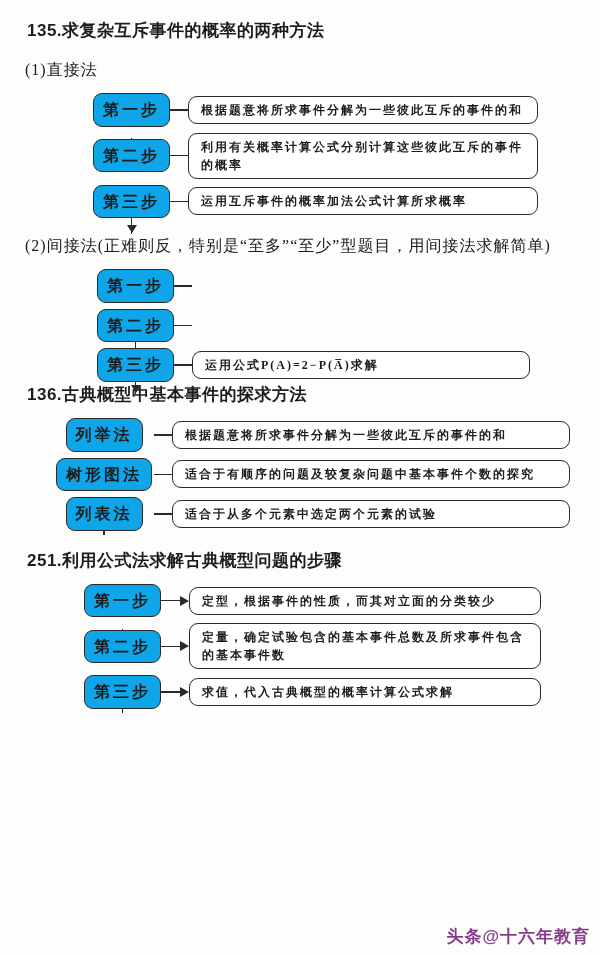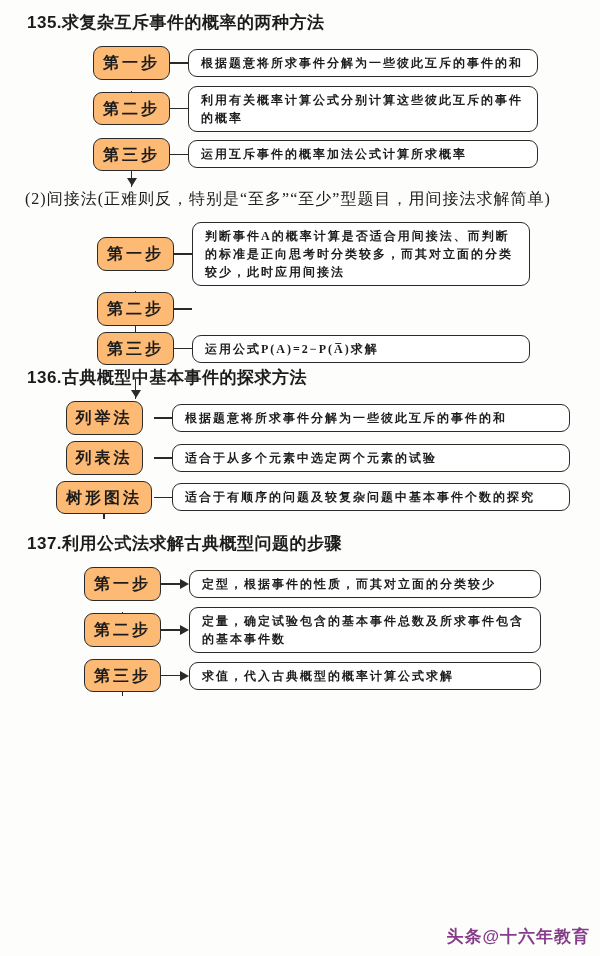--- a/index.html
+++ b/index.html
@@ -7,36 +7,36 @@
     width:600px;height:956px;overflow:hidden;position:relative;
     background:#fdfdfc;color:#1c1c1c;
     font-family:"Liberation Serif","DejaVu Serif",serif;
   }
   .page{position:relative;width:600px;height:956px;}
   .heading{
     font-size:17px;font-weight:bold;letter-spacing:0.5px;
     margin:0 0 0 27px;
     font-family:"Liberation Sans","DejaVu Sans",sans-serif;
   }
-  .h-135{padding-top:11px;}
+  .h-135{padding-top:19px;}
   .h-136{margin-top:1px;}
   .h-137{margin-top:18px;}
   .sublabel{
     font-size:16px;letter-spacing:1px;margin:18px 0 0 25px;
   }
   
   .flow{
     position:relative;display:flex;flex-direction:column;row-gap:6px;
     margin-top:12px;
   }
   .flow-row{display:flex;align-items:center;}
   .boxcol{flex:0 0 var(--col,76px);display:flex;justify-content:center;}
   .step-box{
     position:relative;z-index:2;
-    background:#fdba74;border:1.6px solid #2a2a2a;border-radius:9px;
+    background:#0ea5e9;border:1.6px solid #2a2a2a;border-radius:9px;
     padding:5px 9px;font-size:16px;font-weight:bold;letter-spacing:3px;
     white-space:nowrap;line-height:1.35;
   }
   .hconn{flex:0 0 18px;height:1.6px;background:#2a2a2a;}
   .harrow{flex:0 0 28px;position:relative;height:12px;background:none;}
   .harrow::before{
     content:"";position:absolute;left:0;right:7px;top:50%;margin-top:-0.8px;
     height:1.6px;background:#2a2a2a;
   }
   .harrow::after{
@@ -68,20 +68,21 @@
     opacity:0.85;
   }
 </style>
 </head>
 <body>
 
 <div class="page">
 
   <h2 class="heading h-135">135.求复杂互斥事件的概率的两种方法</h2>
 
+  <div class="sublabel">(1)直接法</div>
 
   <div class="flow fc-direct">
     <div class="flow-row">
       <div class="boxcol">
         <div class="step-box">第一步</div>
       </div>
       <div class="hconn"></div>
       <div class="bubble">根据题意将所求事件分解为一些彼此互斥的事件的和</div>
     </div>
     <div class="flow-row">
@@ -105,21 +106,20 @@
     </div>
 
   <div class="sublabel">(2)间接法(正难则反，特别是“至多”“至少”型题目，用间接法求解简单)</div>
 
   <div class="flow fc-indirect">
     <div class="flow-row">
       <div class="boxcol">
         <div class="step-box">第一步</div>
       </div>
       <div class="hconn"></div>
-      <div class="bubble">判断事件A的概率计算是否适合用间接法、而判断的标准是正向思考时分类较多，而其对立面的分类较少，此时应用间接法</div>
     </div>
     <div class="flow-row">
       <div class="boxcol">
         <div class="step-box">第二步</div>
       </div>
       <div class="hconn"></div>
     </div>
     <div class="flow-row">
       <div class="boxcol">
         <div class="step-box">第三步</div>
@@ -138,37 +138,37 @@
   <div class="flow fc-explore">
     <div class="flow-row">
       <div class="boxcol">
         <div class="step-box">列举法</div>
       </div>
       <div class="hconn"></div>
       <div class="bubble">根据题意将所求事件分解为一些彼此互斥的事件的和</div>
     </div>
     <div class="flow-row">
       <div class="boxcol">
+        <div class="step-box">树形图法</div>
+      </div>
+      <div class="hconn"></div>
+      <div class="bubble">适合于有顺序的问题及较复杂问题中基本事件个数的探究</div>
+    </div>
+    <div class="flow-row">
+      <div class="boxcol">
         <div class="step-box">列表法</div>
       </div>
       <div class="hconn"></div>
       <div class="bubble">适合于从多个元素中选定两个元素的试验</div>
     </div>
-    <div class="flow-row">
-      <div class="boxcol">
-        <div class="step-box">树形图法</div>
-      </div>
-      <div class="hconn"></div>
-      <div class="bubble">适合于有顺序的问题及较复杂问题中基本事件个数的探究</div>
-    </div>
   <div class="vline" style="left: 49.2px; top: 44.7969px; height: 20.4062px;"></div>
       <div class="vline" style="left: 49.2px; top: 96.7969px; height: 20.4062px;"></div>
     </div>
 
-  <h2 class="heading h-137">137.利用公式法求解古典概型问题的步骤</h2>
+  <h2 class="heading h-137">251.利用公式法求解古典概型问题的步骤</h2>
 
   <div class="flow fc-formula">
     <div class="flow-row">
       <div class="boxcol">
         <div class="step-box">第一步</div>
       </div>
       <div class="harrow"></div>
       <div class="bubble">定型，根据事件的性质，而其对立面的分类较少</div>
     </div>
     <div class="flow-row">

